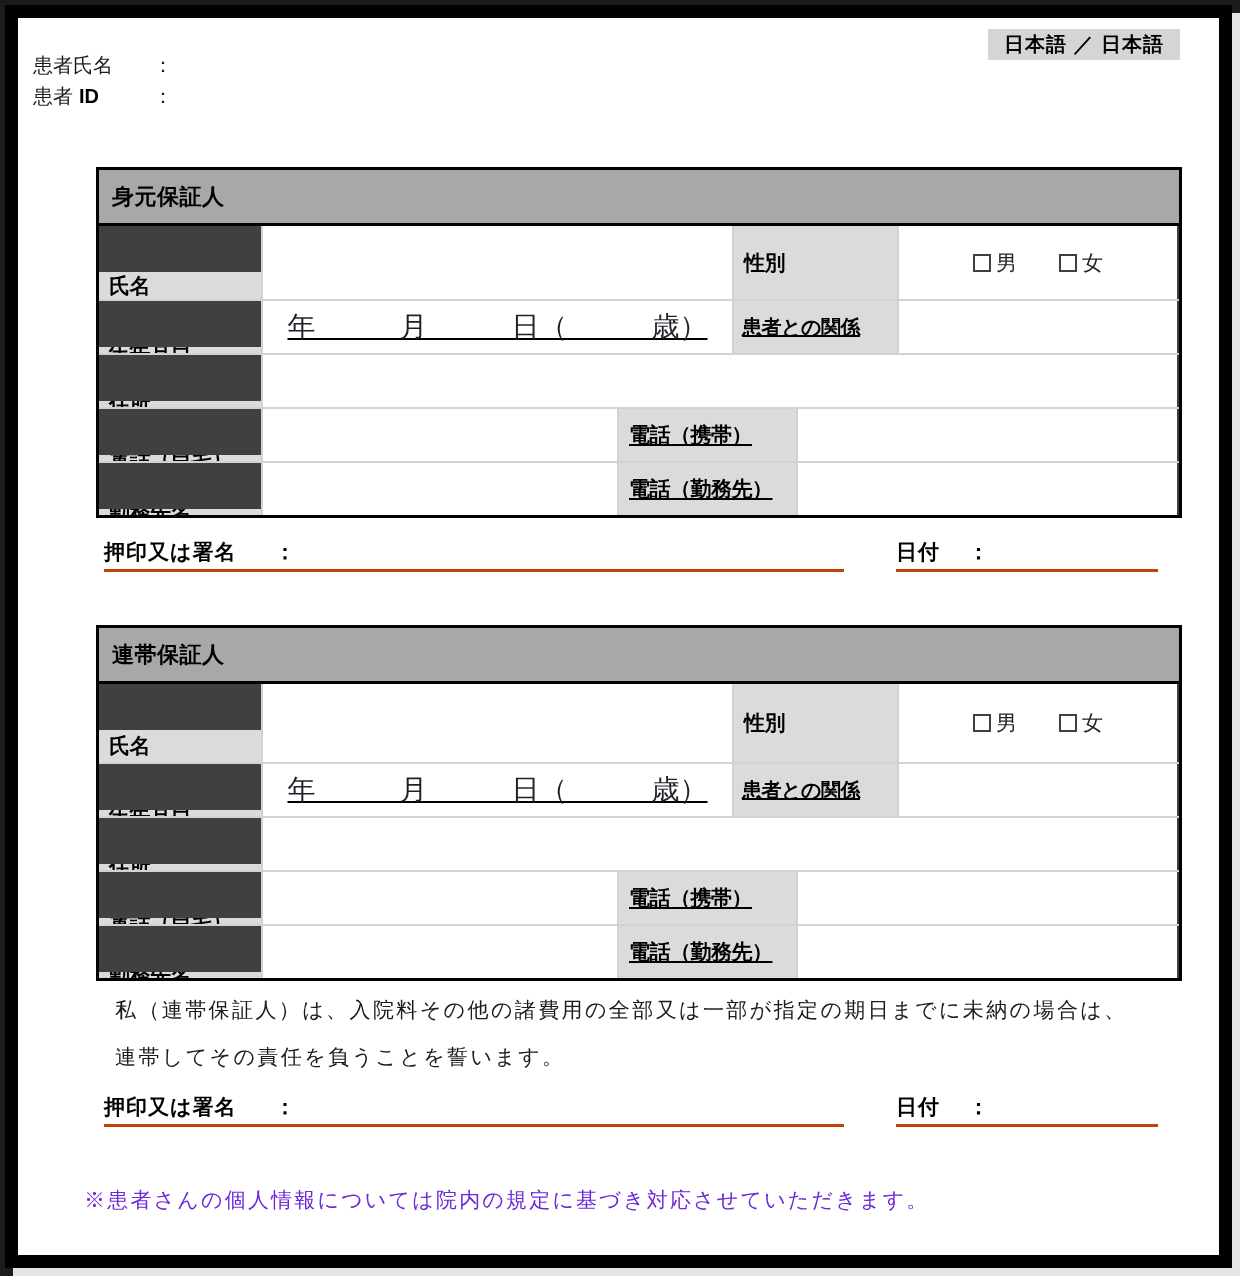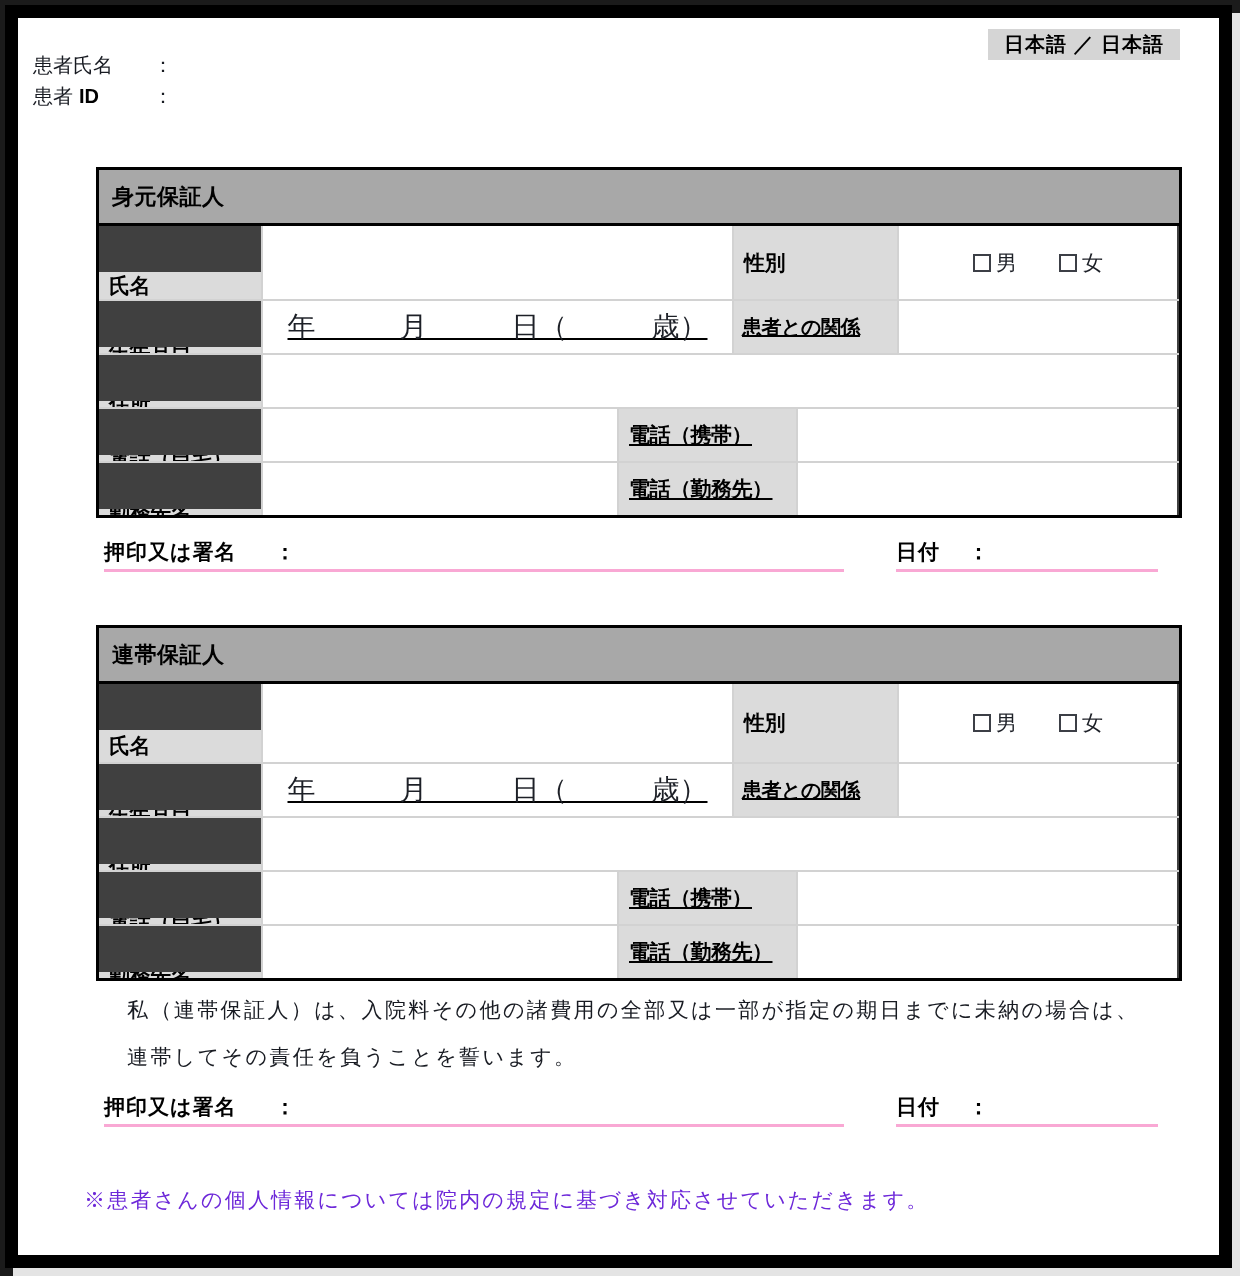--- a/index.html
+++ b/index.html
@@ -84,32 +84,32 @@
     font-size:21px;color:#1d2027;}
   .cb-group{display:flex;align-items:center;}
   .cb{
     display:inline-block;width:14px;height:14px;
     border:2px solid #3c3f46;margin-right:5px;background:#fff;
   }
 
   
   .sigline{position:absolute;left:86px;display:flex;}
   .sig-part{
-    box-sizing:border-box;border-bottom:3px solid #f9a8d4;
+    box-sizing:border-box;border-bottom:3px solid #c2410c;
     height:36px;display:flex;align-items:flex-end;padding-bottom:3px;
     font-weight:bold;font-size:21px;color:#000;letter-spacing:1px;
   }
   .sig-main{width:740px;}
   .sig-date{width:262px;margin-left:52px;}
   .sig-colon{margin-left:38px;}
   .date-colon{margin-left:28px;}
 
   
   .pledge{
-    position:absolute;left:109px;top:968px;
+    position:absolute;left:97px;top:968px;
     font-family:"Liberation Serif","DejaVu Serif",serif;
     font-size:21px;letter-spacing:2.4px;color:#181b22;
   }
   .pledge div{height:47px;display:flex;align-items:center;}
 
   
   .note{
     position:absolute;left:66px;top:1168px;
     font-family:"Liberation Serif","DejaVu Serif",serif;
     font-size:21px;letter-spacing:2.2px;color:#6d28d9;

